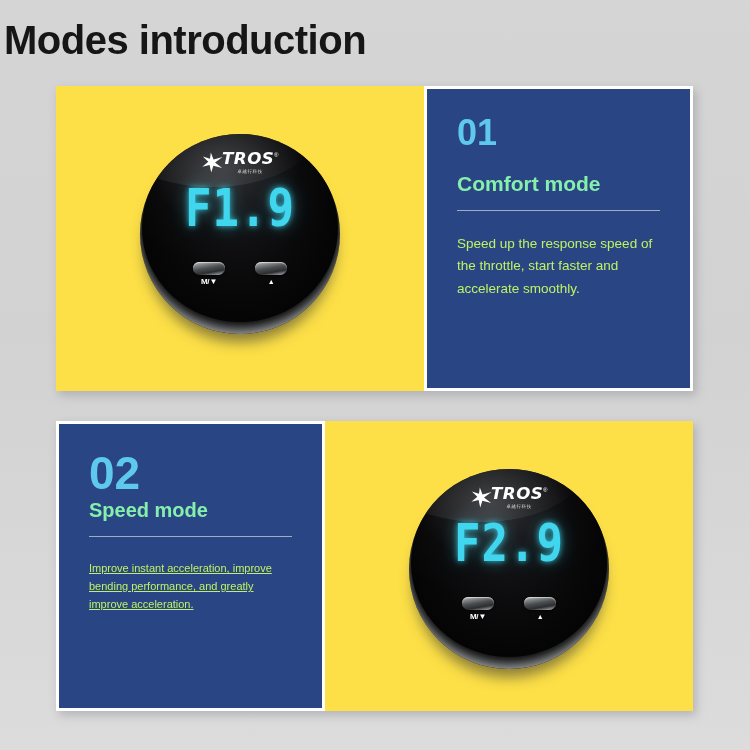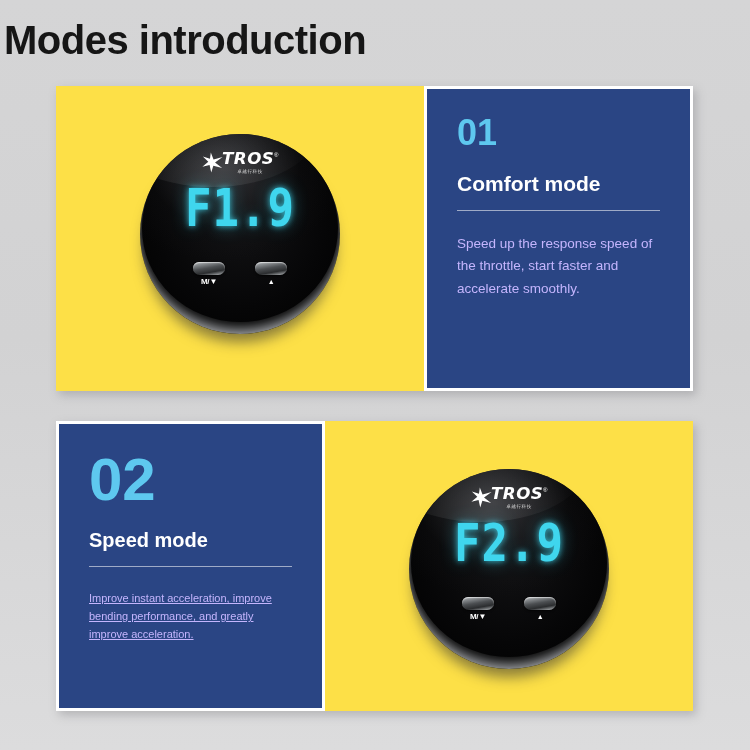--- a/index.html
+++ b/index.html
@@ -57,41 +57,41 @@
   #panel-2 .info-cell { order: 1; flex: 0 0 269px; }
 
   .mode-number {
     font-size: 36px;
     font-weight: bold;
     color: #5ec8ef;
     line-height: 1;
     letter-spacing: 0px;
     margin-bottom: 22px;
   }
-  #panel-2 .mode-number { font-size: 60px; margin-bottom: 20px; }
+  #panel-2 .mode-number { font-size: 46px; margin-bottom: 4px; }
 
   .mode-name {
     font-size: 21px;
     font-weight: bold;
-    color: #ffffff;
+    color: #86efac;
     line-height: 1;
     margin-bottom: 16px;
   }
   #panel-2 .mode-name { font-size: 20px; }
 
   .divider {
     height: 1px;
     background: rgba(255,255,255,0.55);
     margin-bottom: 22px;
     width: 100%;
   }
 
   .mode-desc {
     font-size: 13.5px;
-    color: #c4b5fd;
+    color: #bef264;
     line-height: 1.65;
     font-weight: normal;
   }
   #panel-2 .mode-desc { font-size: 11px; text-decoration: underline; }
 
   
   .device {
     position: absolute;
     width: 200px;
     height: 200px;

